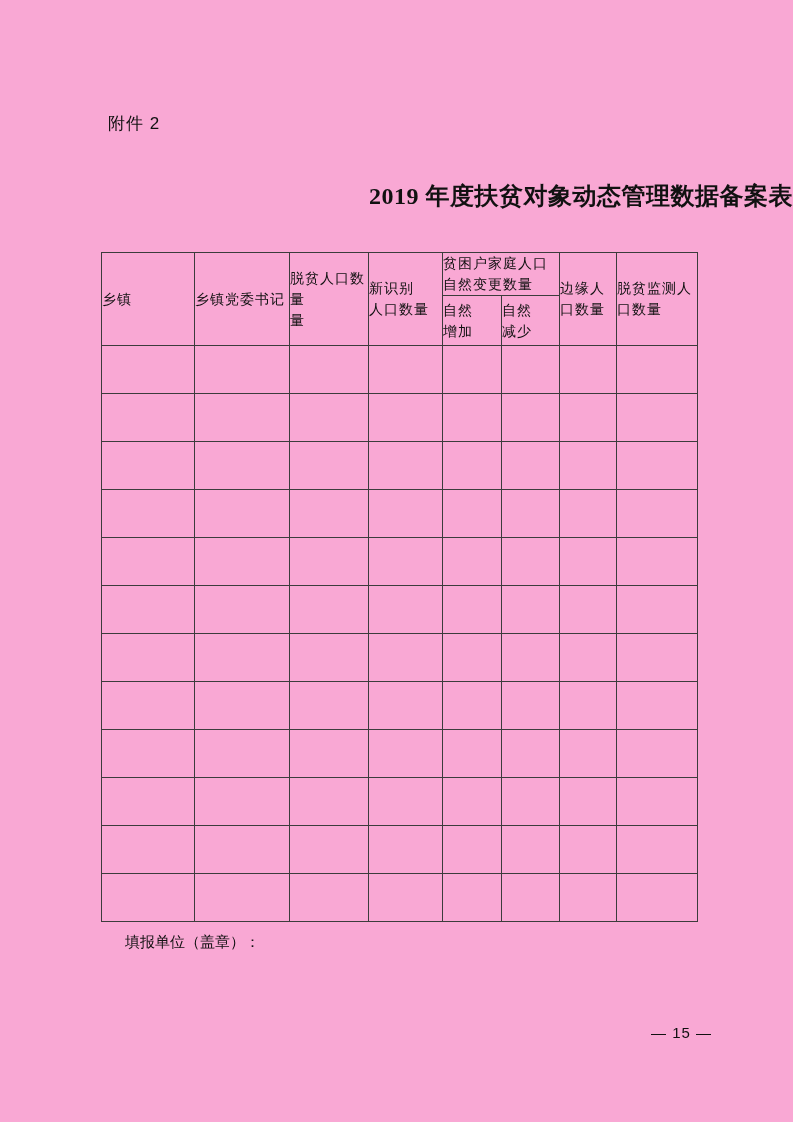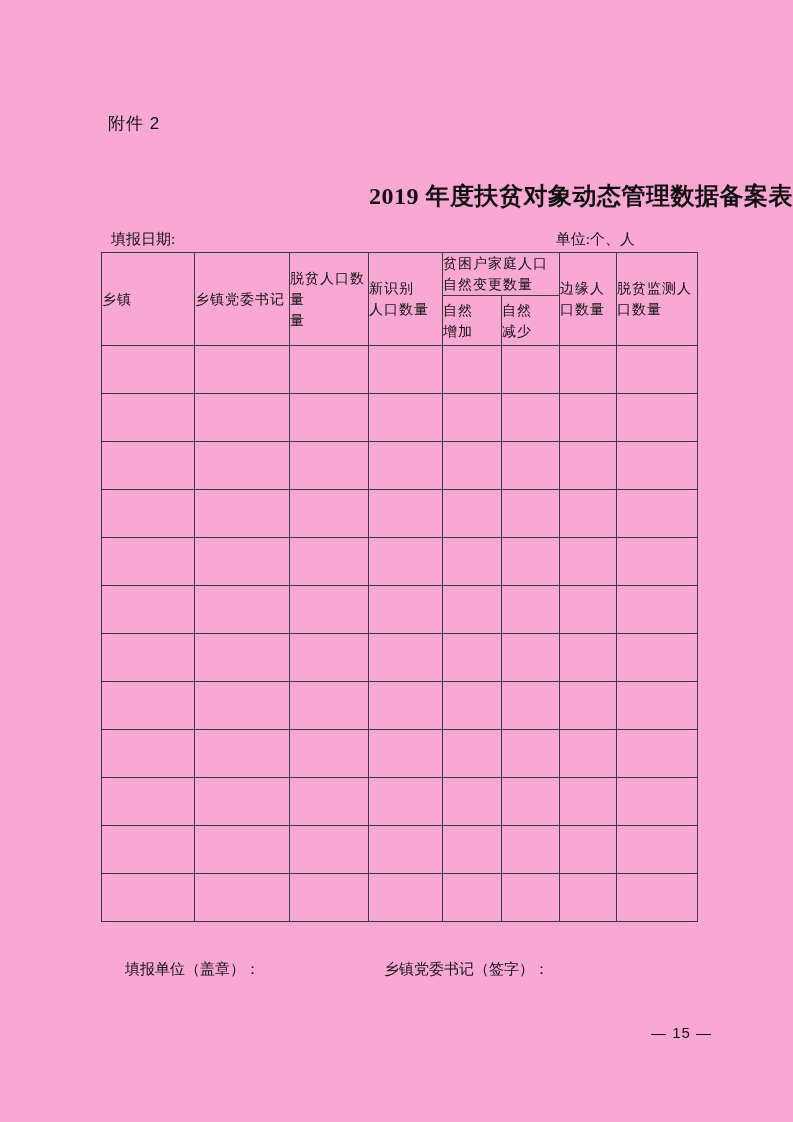--- a/index.html
+++ b/index.html
@@ -72,21 +72,20 @@
   .form-table thead tr.head-sub { height: 50px; }
   .form-table tbody tr { height: 48px; }
   .footer-row {
     position: absolute;
     left: 0;
     top: 931px;
     width: 793px;
     height: 24px;
     font-size: 15px;
     line-height: 22px;
-    margin-top: 27px;
   }
   .footer-row .fill-unit { position: absolute; left: 125px; }
   .footer-row .secretary { position: absolute; left: 384px; }
   .page-number {
     position: absolute;
     left: 631px;
     top: 1022px;
     font-family: "Liberation Sans", "DejaVu Sans", sans-serif;
     font-size: 15px;
     line-height: 22px;
@@ -96,24 +95,20 @@
 </style>
 </head>
 <body>
 
 <div class="page">
 
   <div class="attachment">附件 2</div>
 
   <h1 class="title">2019 年度扶贫对象动态管理数据备案表</h1>
 
-  <div class="meta-row">
-    <span class="fill-date">填报日期:</span>
-    <span class="unit">单位:个、人</span>
-  </div>
 
   <table class="form-table">
     <colgroup>
       <col style="width:93px">
       <col style="width:95px">
       <col style="width:79px">
       <col style="width:74px">
       <col style="width:59px">
       <col style="width:58px">
       <col style="width:57px">
@@ -260,18 +255,17 @@
           <td></td>
           <td></td>
           <td></td>
           <td></td>
         </tr>
       </tbody>
   </table>
 
   <div class="footer-row">
     <span class="fill-unit">填报单位（盖章）：</span>
-    <span class="secretary">乡镇党委书记（签字）：</span>
   </div>
 
   <div class="page-number">— 15 —</div>
 
 </div>
 
 </body></html>

